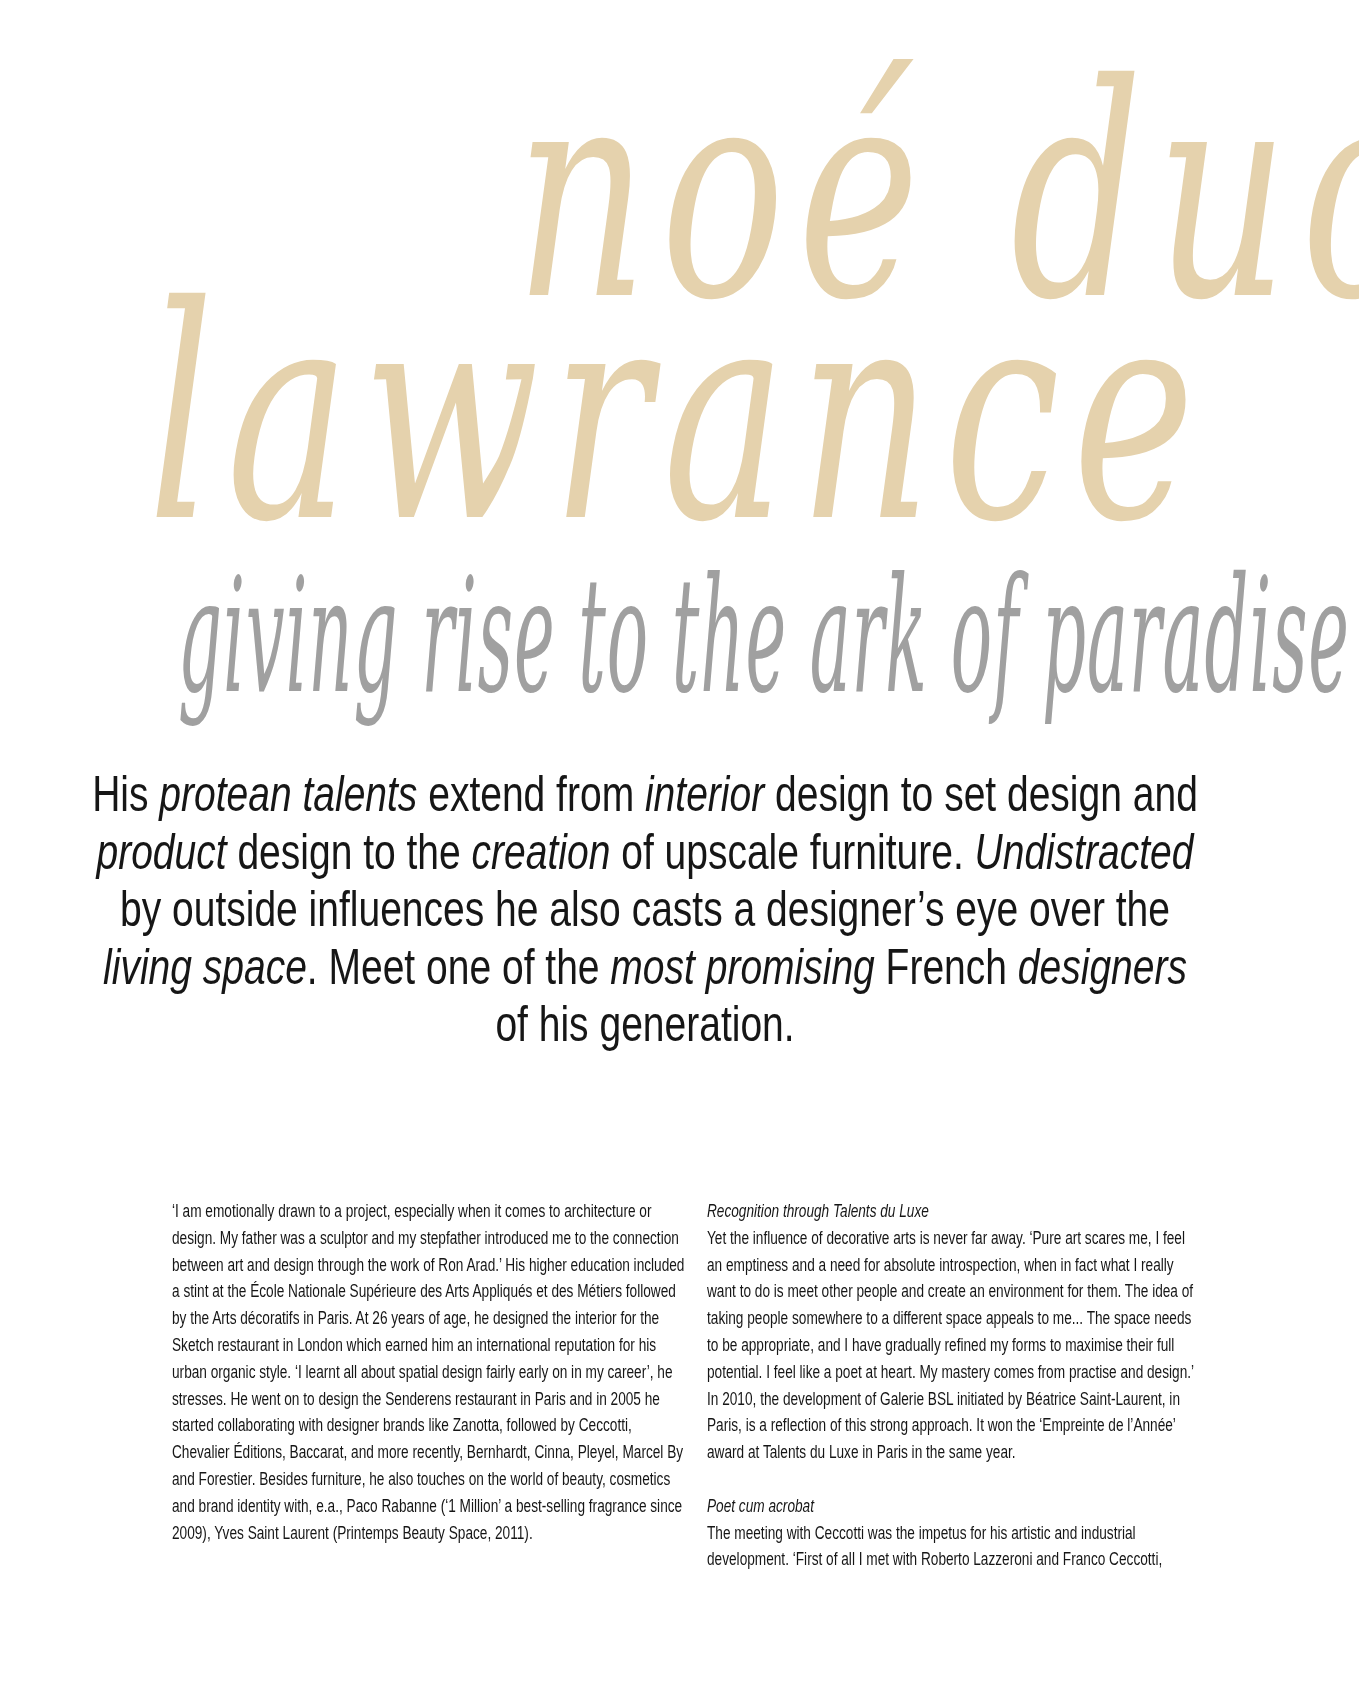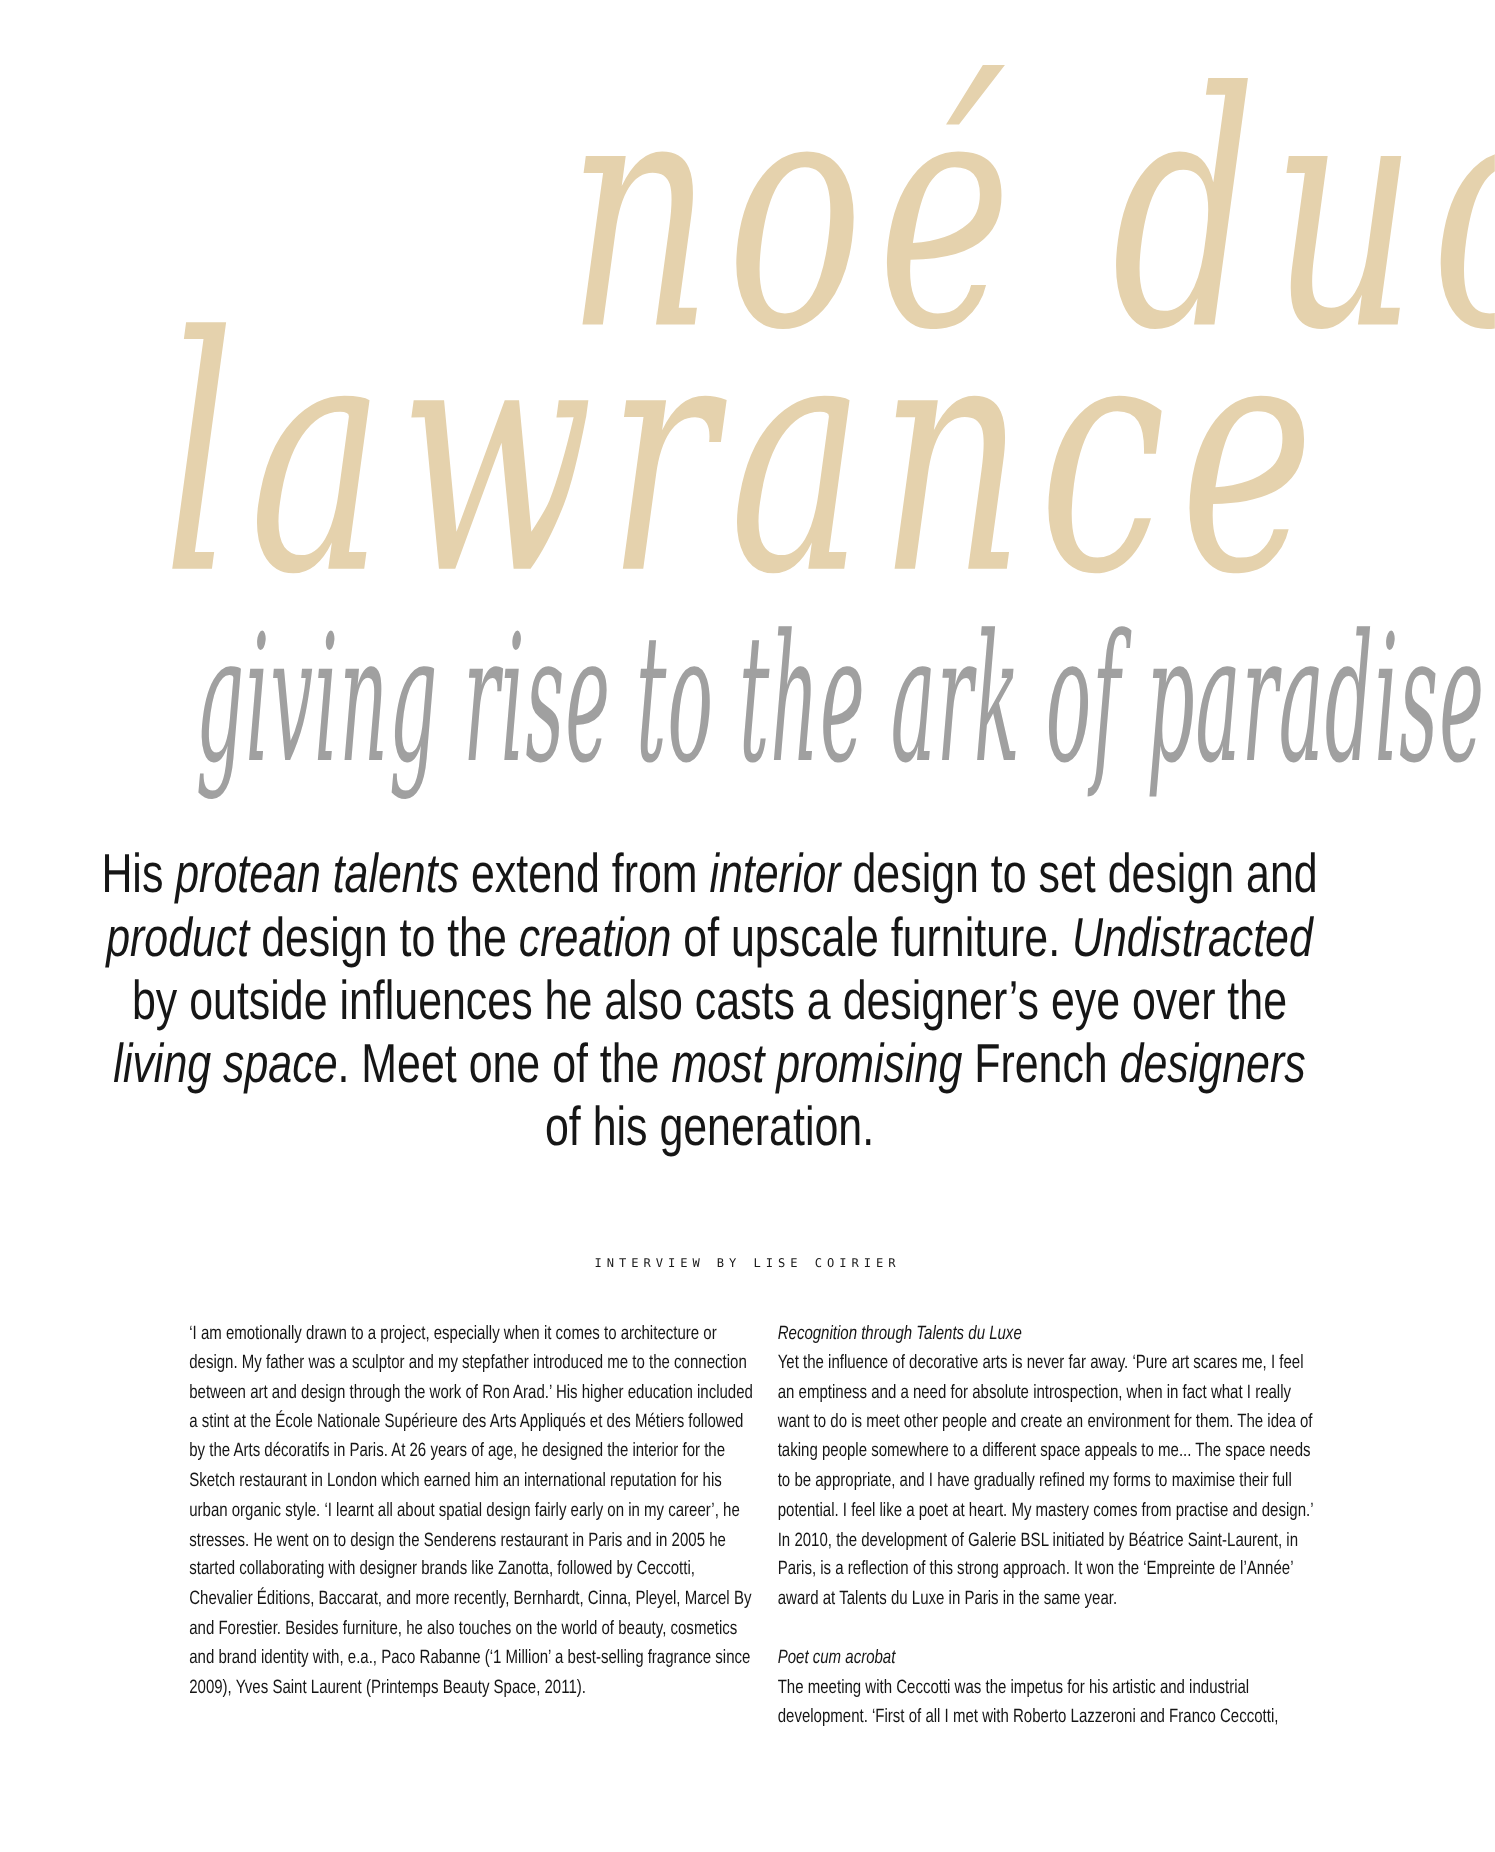--- a/index.html
+++ b/index.html
@@ -108,21 +108,20 @@
 <div class="page">
 
   <div>
     <div class="script title1">noé duch</div>
     <div class="script title2">lawrance</div>
     <div class="script subtitle">giving rise to the ark of paradise</div>
   </div>
 
   <div class="intro">His <i>protean talents</i> extend from <i>interior</i> design to set design and <i>product</i> design to the <i>creation</i> of upscale furniture. <i>Undistracted</i> by outside influences he also casts a designer’s eye over the <i>living space</i>. Meet one of the <i>most promising</i> French <i>designers</i> of his generation.</div>
 
-  <div class="byline">INTERVIEW BY LISE COIRIER</div>
 
   <div class="col col-left">
     <p>‘I am emotionally drawn to a project, especially when it comes to architecture or design. My father was a sculptor and my stepfather introduced me to the connection between art and design through the work of Ron Arad.’ His higher education included a stint at the École Nationale Supérieure des Arts Appliqués et des Métiers followed by the Arts décoratifs in Paris. At 26 years of age, he designed the interior for the Sketch restaurant in London which earned him an international reputation for his urban organic style. ‘I learnt all about spatial design fairly early on in my career’, he stresses. He went on to design the Senderens restaurant in Paris and in 2005 he started collaborating with designer brands like Zanotta, followed by Ceccotti, Chevalier Éditions, Baccarat, and more recently, Bernhardt, Cinna, Pleyel, Marcel By and Forestier. Besides furniture, he also touches on the world of beauty, cosmetics and brand identity with, e.a., Paco Rabanne (‘1 Million’ a best-selling fragrance since 2009), Yves Saint Laurent (Printemps Beauty Space, 2011).</p>
   </div>
 
   <div class="col col-right">
     <div class="section">
       <p class="section-heading">Recognition through Talents du Luxe</p>
       <p>Yet the influence of decorative arts is never far away. ‘Pure art scares me, I feel an emptiness and a need for absolute introspection, when in fact what I really want to do is meet other people and create an environment for them. The idea of taking people somewhere to a different space appeals to me... The space needs to be appropriate, and I have gradually refined my forms to maximise their full potential. I feel like a poet at heart. My mastery comes from practise and design.’ In 2010, the development of Galerie BSL initiated by Béatrice Saint-Laurent, in Paris, is a reflection of this strong approach. It won the ‘Empreinte de l’Année’ award at Talents du Luxe in Paris in the same year.</p>
     </div>

